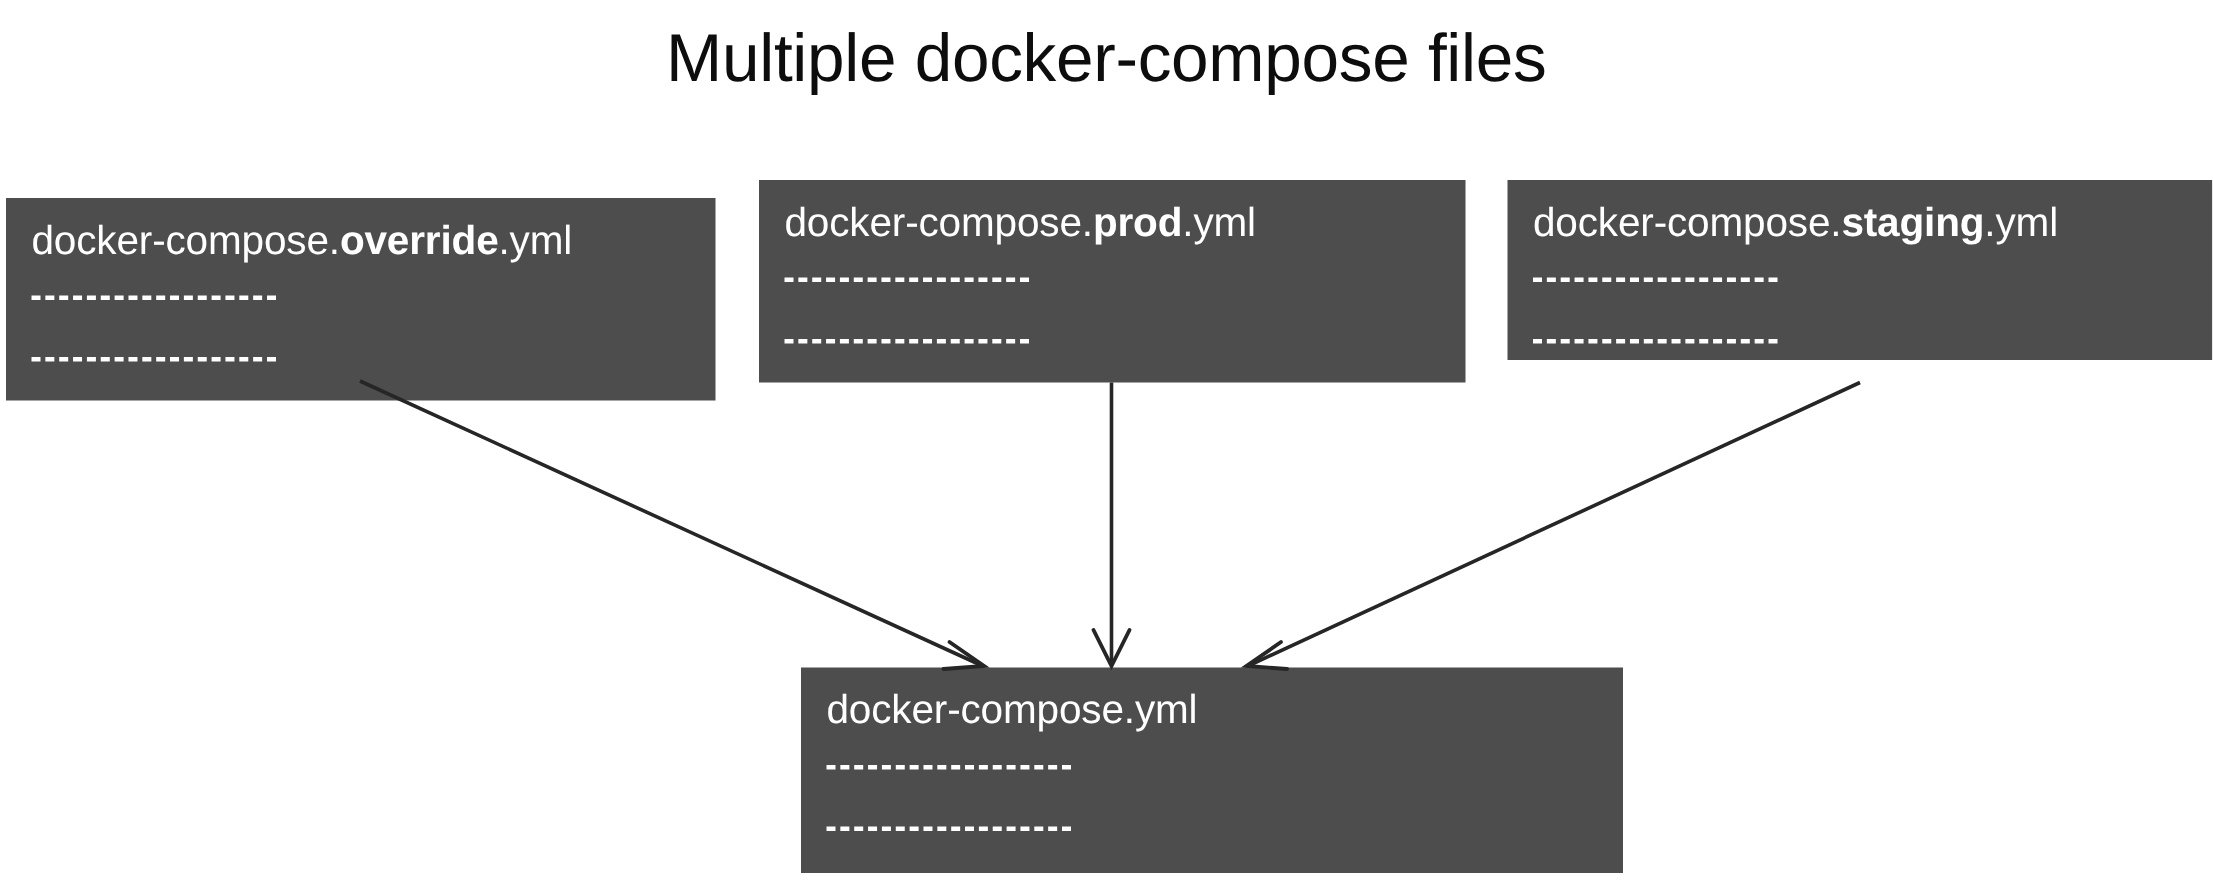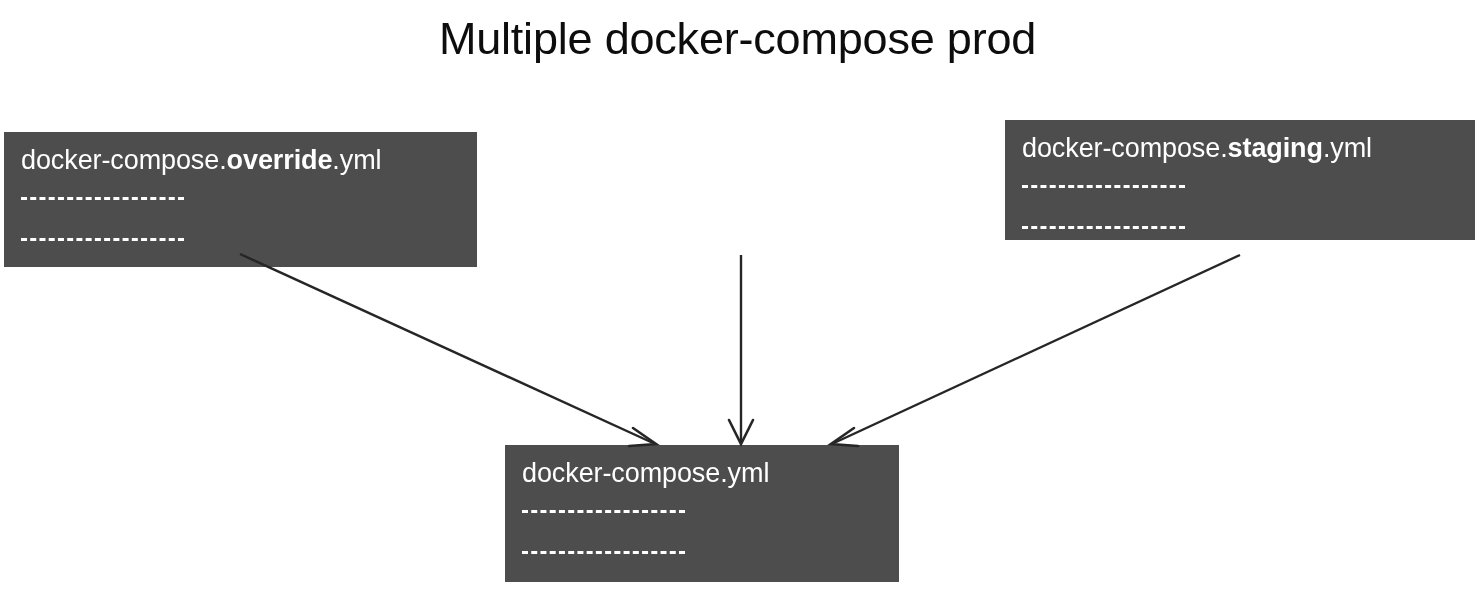--- a/index.html
+++ b/index.html
@@ -74,36 +74,41 @@
     width: 1475px;
     height: 593px;
     pointer-events: none;
   }
 </style>
 </head>
 <body>
 
 <div id="canvas">
 
-  <div class="diagram-title">Multiple docker-compose prod</div>
+  <div class="diagram-title">Multiple docker-compose files</div>
 
   <div class="file-box" style="left:4px; top:120px; width:473px; height:135px;margin-top:12px;">
     <div class="file-box-title"><span>docker-compose.</span><b>override</b><span>.yml</span></div>
     <div class="dash-line row1"></div>
     <div class="dash-line row2"></div>
   </div>
 
+  <div class="file-box" style="left:506px; top:120px; width:471px; height:135px;">
+    <div class="file-box-title"><span>docker-compose.</span><b>prod</b><span>.yml</span></div>
+    <div class="dash-line row1"></div>
+    <div class="dash-line row2"></div>
+  </div>
 
   <div class="file-box" style="left:1005px; top:120px; width:470px; height:120px;">
     <div class="file-box-title"><span>docker-compose.</span><b>staging</b><span>.yml</span></div>
     <div class="dash-line row1"></div>
     <div class="dash-line row2"></div>
   </div>
 
-  <div class="file-box" style="left:505px; top:445px; width:394px; height:137px;">
+  <div class="file-box" style="left:534px; top:445px; width:548px; height:137px;">
     <div class="file-box-title"><span>docker-compose.yml</span><b></b><span></span></div>
     <div class="dash-line row1"></div>
     <div class="dash-line row2"></div>
   </div>
 
   <svg class="arrow-layer" viewBox="0 0 1475 593" width="1475" height="593">
 
     <g>
       <line x1="240" y1="254" x2="653" y2="443" stroke="#262626" stroke-width="2.4" stroke-linecap="butt"></line>
       <path d="M 633 428 L 656 444 L 629 446" fill="none" stroke="#262626" stroke-width="2.6" stroke-linecap="round" stroke-linejoin="miter"></path>

